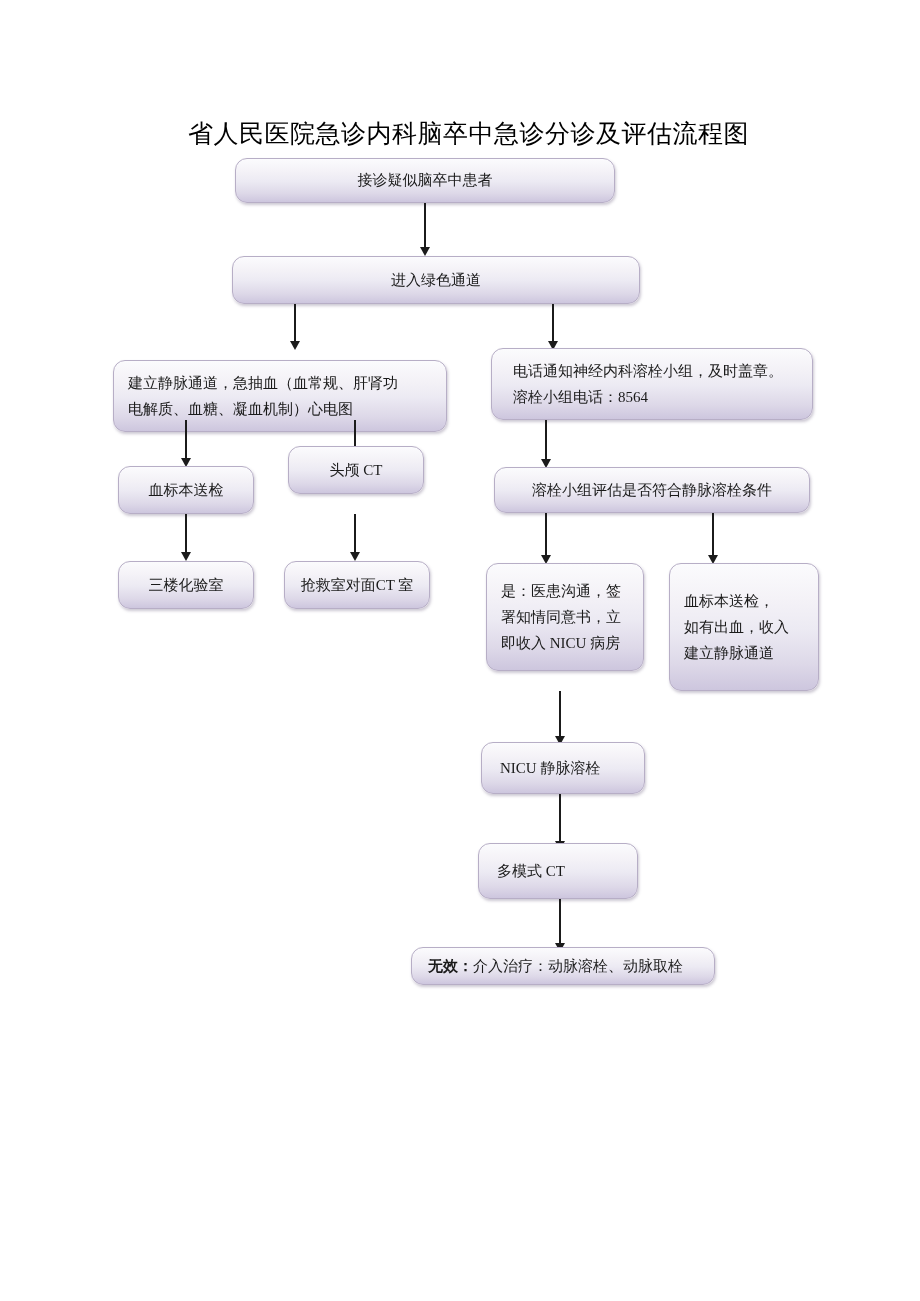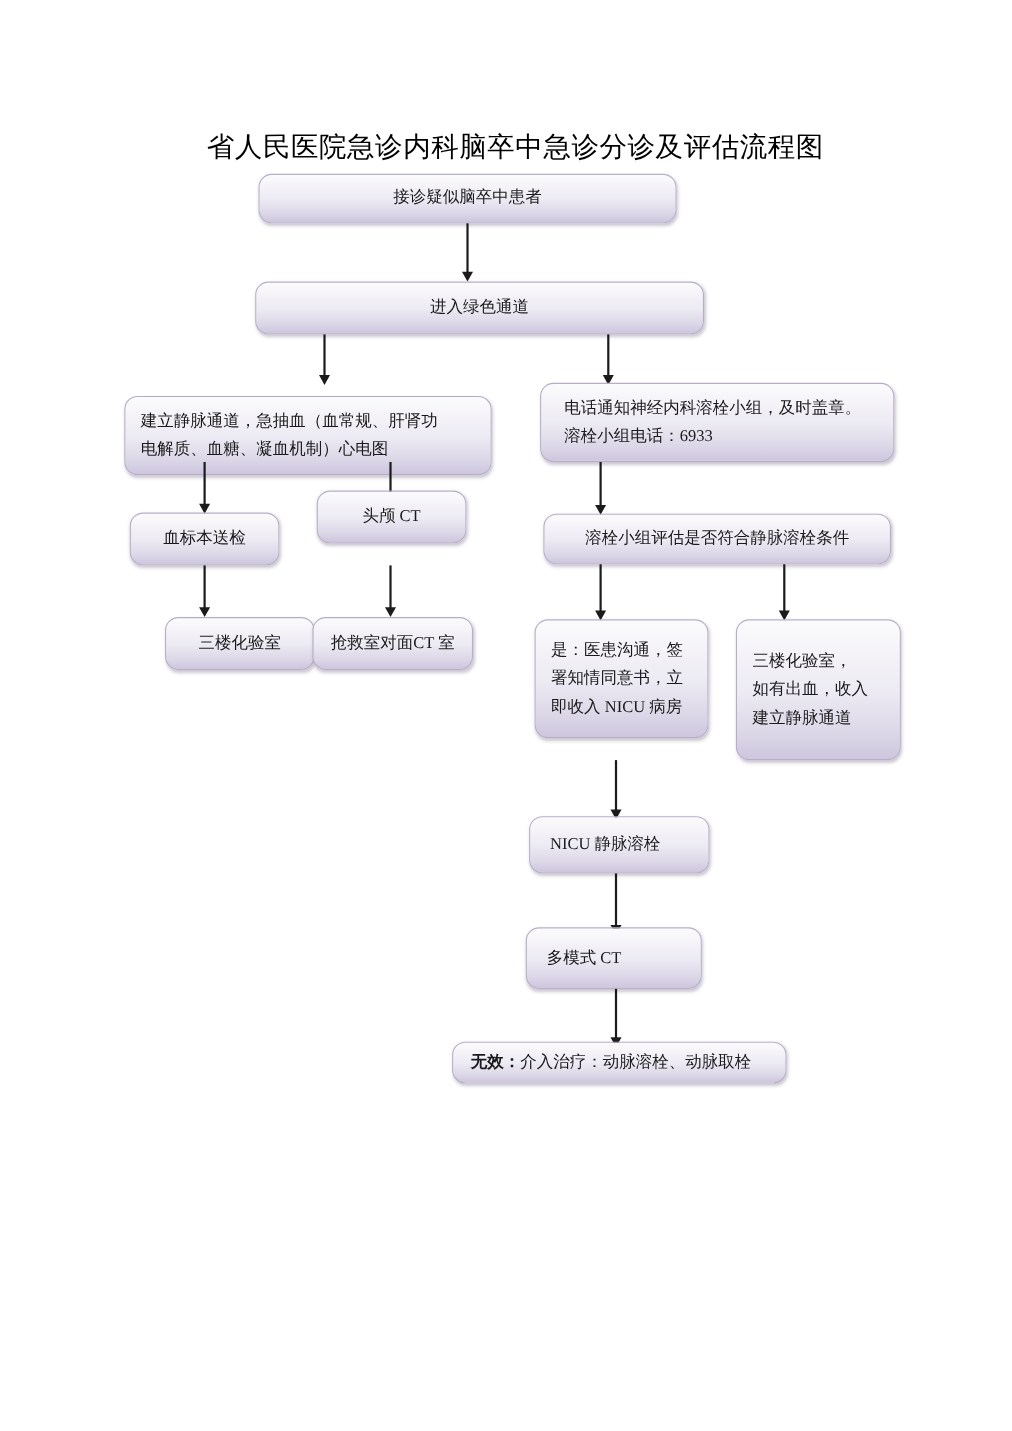--- a/index.html
+++ b/index.html
@@ -100,21 +100,21 @@
   <div class="node lead" style="left:113px; top:360px; width:334px; height:72px; padding:4px 14px;">
     <span class="txt left">
       <span>建立静脉通道，急抽血（血常规、肝肾功</span><br>
       <span>电解质、血糖、凝血机制）心电图</span>
     </span>
   </div>
 
   <div class="node lead" style="left:491px; top:348px; width:322px; height:72px; padding:4px 21px;">
     <span class="txt left">
       <span>电话通知神经内科溶栓小组，及时盖章。</span><br>
-      <span>溶栓小组电话：6933</span>
+      <span>溶栓小组电话：8564</span>
     </span>
   </div>
 
   <div class="conn" style="left:185px; top:420px; height:39px;"></div>
   <div class="arrowhead" style="left:181px; top:458px;"></div>
 
   <div class="conn" style="left:354px; top:420px; height:39px;"></div>
   <div class="arrowhead" style="left:350px; top:458px;"></div>
 
   <div class="conn" style="left:545px; top:420px; height:40px;"></div>
@@ -137,39 +137,39 @@
 
   <div class="conn" style="left:354px; top:514px; height:39px;"></div>
   <div class="arrowhead" style="left:350px; top:552px;"></div>
 
   <div class="conn" style="left:545px; top:513px; height:43px;"></div>
   <div class="arrowhead" style="left:541px; top:555px;"></div>
 
   <div class="conn" style="left:712px; top:513px; height:43px;"></div>
   <div class="arrowhead" style="left:708px; top:555px;"></div>
 
-  <div class="node" style="left:118px; top:561px; width:136px; height:48px;margin-left:32px;">
+  <div class="node" style="left:118px; top:561px; width:136px; height:48px;">
     <span class="txt">三楼化验室</span>
   </div>
 
   <div class="node" style="left:284px; top:561px; width:146px; height:48px;text-align:center;">
     <span class="txt">抢救室对面CT 室</span>
   </div>
 
   <div class="node lead" style="left:486px; top:563px; width:158px; height:108px; padding:6px 14px;">
     <span class="txt left">
       <span>是：医患沟通，签</span><br>
       <span>署知情同意书，立</span><br>
       <span>即收入 NICU 病房</span>
     </span>
   </div>
 
   <div class="node lead" style="left:669px; top:563px; width:150px; height:128px; padding:6px 14px;">
     <span class="txt left">
-      <span>三楼化验室，</span><br>
+      <span>血标本送检，</span><br>
       <span>如有出血，收入</span><br>
       <span>建立静脉通道</span>
     </span>
   </div>
 
   <div class="conn" style="left:559px; top:691px; height:46px;"></div>
   <div class="arrowhead" style="left:555px; top:736px;"></div>
 
   <div class="node lead" style="left:481px; top:742px; width:164px; height:52px; padding:2px 18px;">
     <span class="txt left">NICU 静脉溶栓</span>

